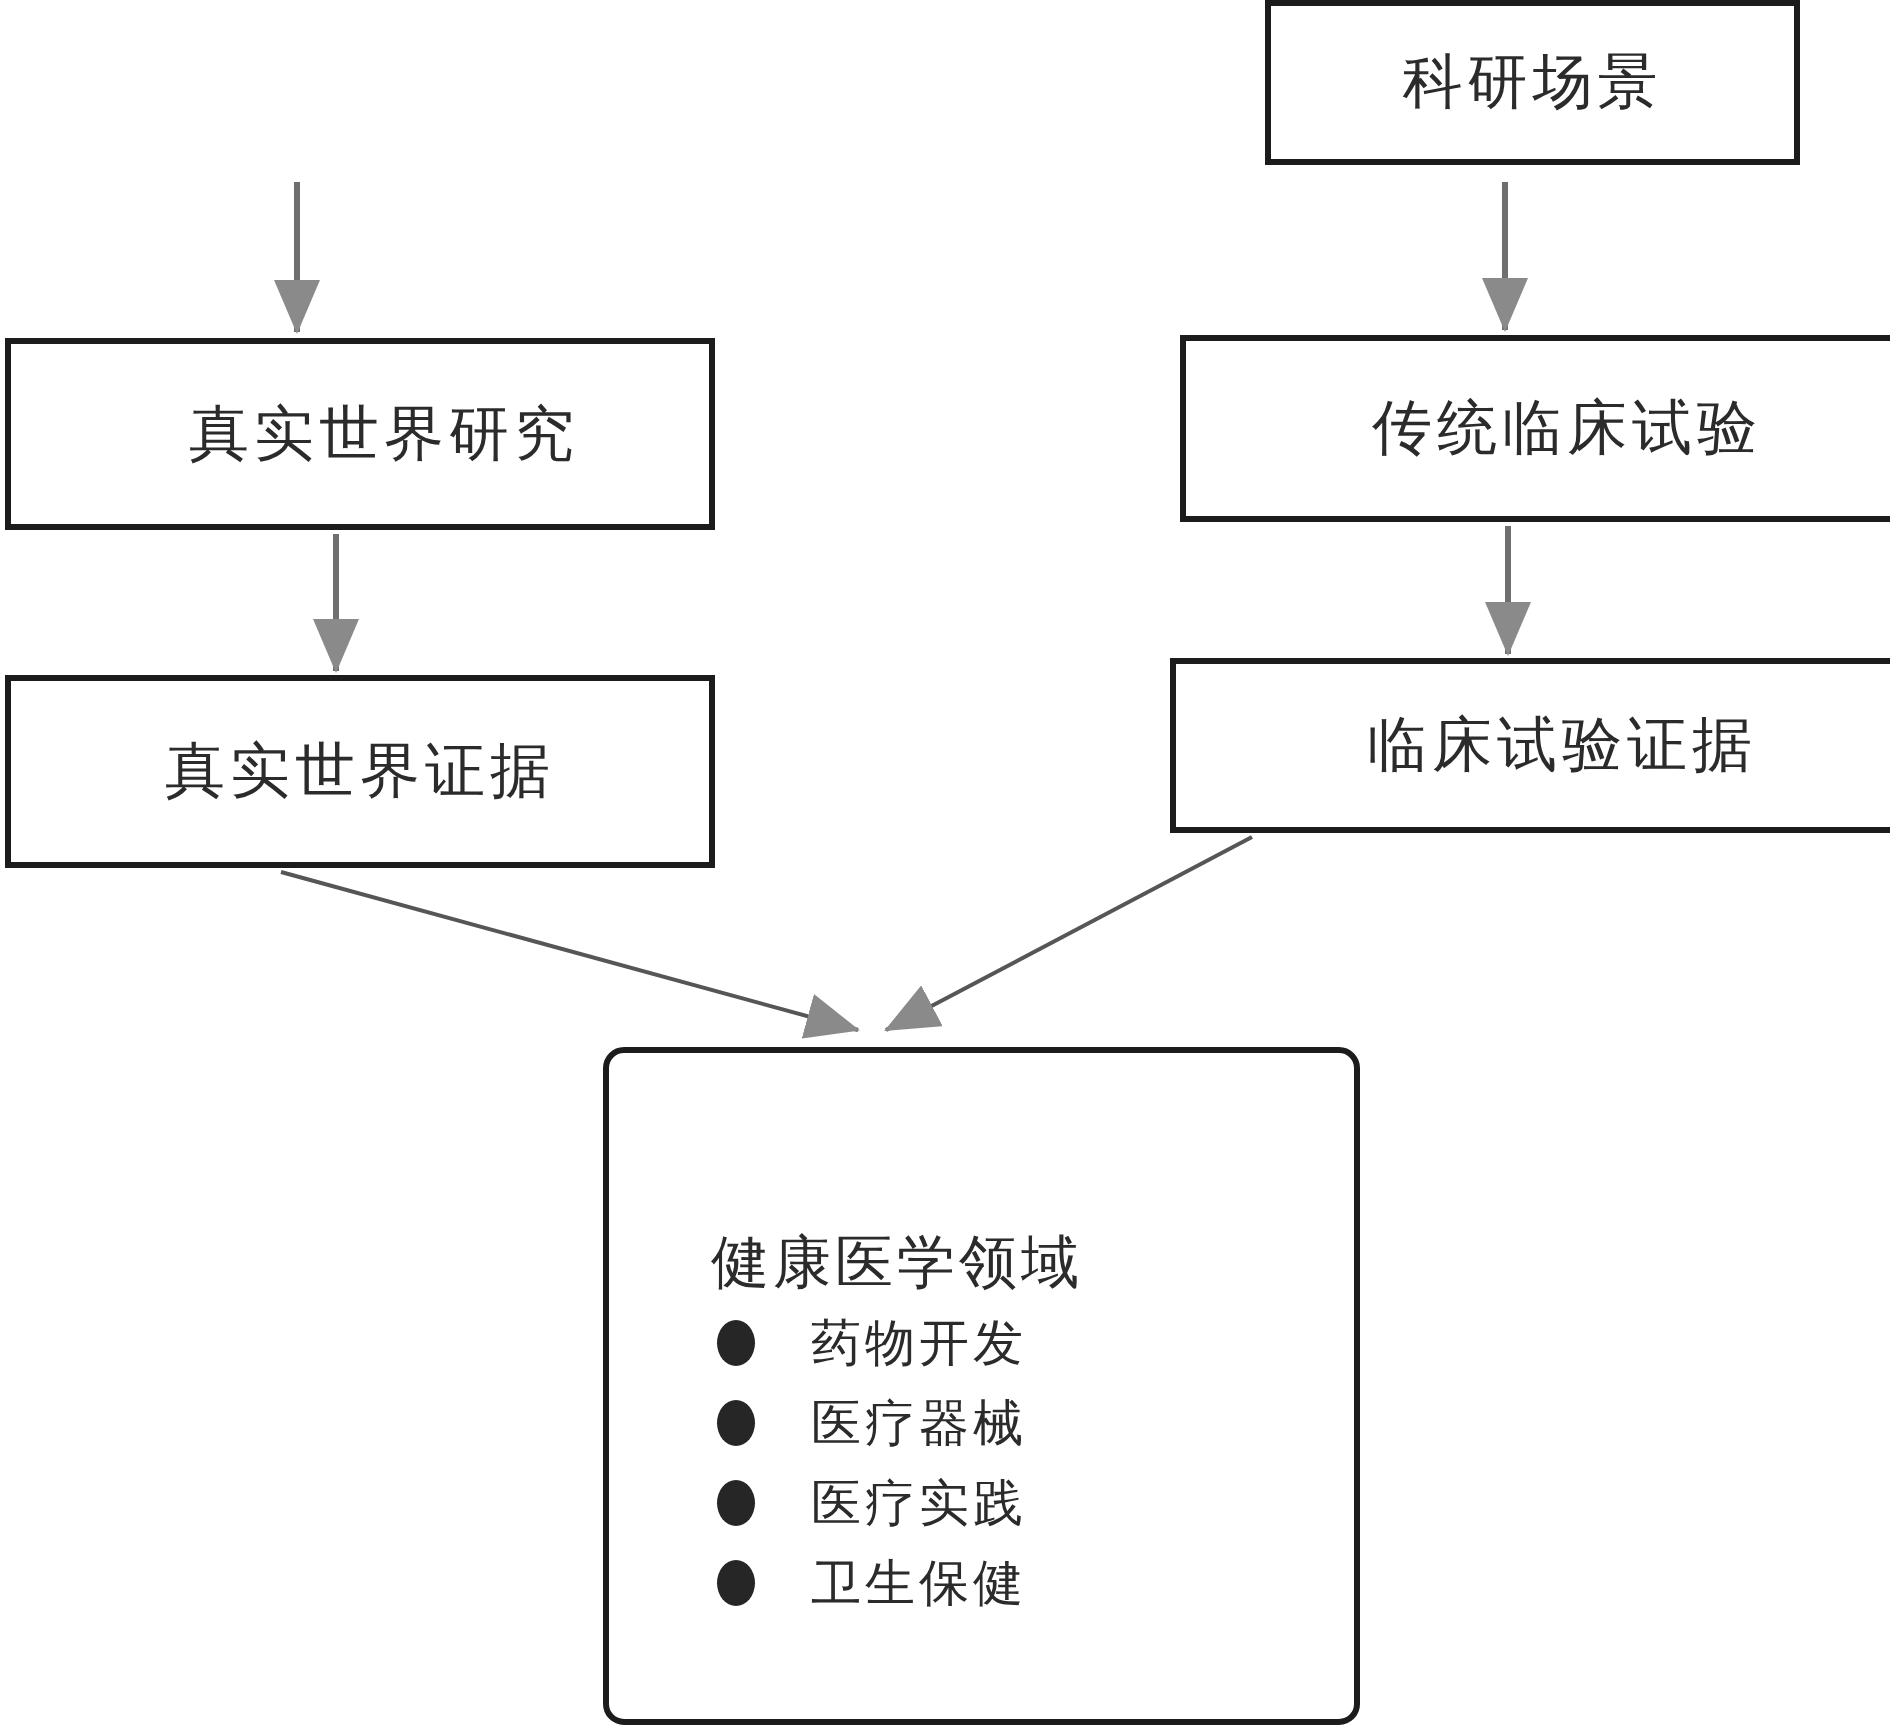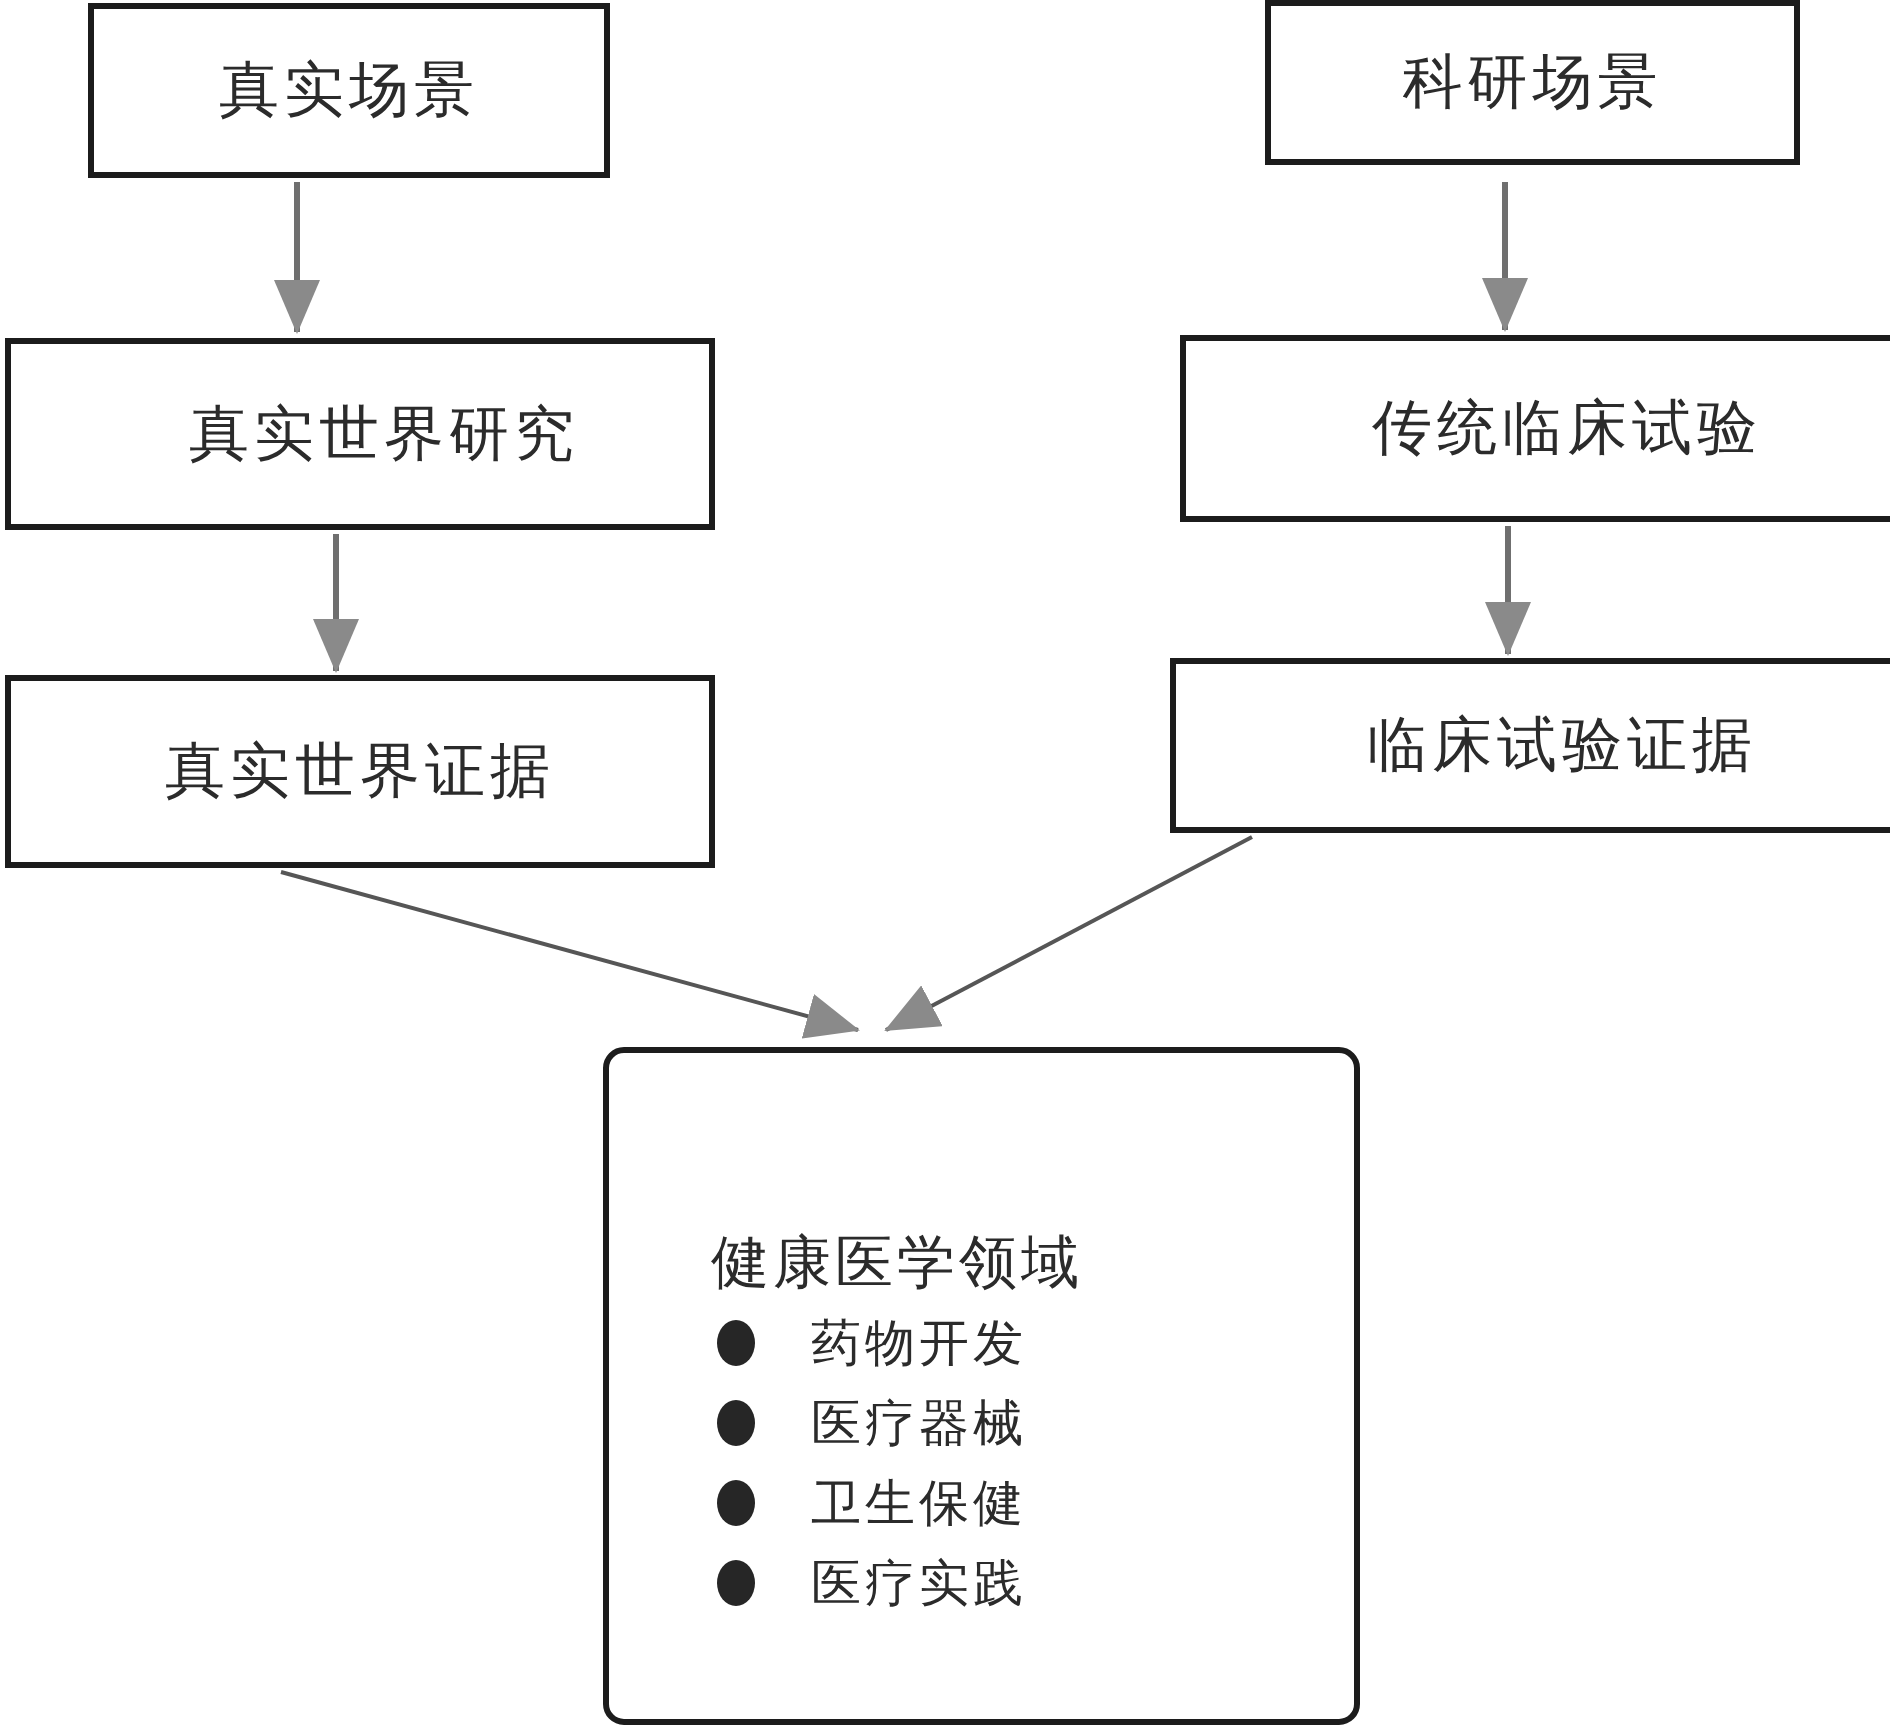--- a/index.html
+++ b/index.html
@@ -108,23 +108,20 @@
 
     <line x1="1505" y1="182" x2="1505" y2="330" stroke-width="6" marker-end="url(#arrowhead)" stroke="#6f6f6f"></line>
 
     <line x1="1508" y1="526" x2="1508" y2="654" stroke-width="6" marker-end="url(#arrowhead)" stroke="#6f6f6f"></line>
 
     <line x1="281" y1="872" x2="858" y2="1030" stroke-width="4" marker-end="url(#arrowhead)" stroke="#565656"></line>
 
     <line x1="1252" y1="837" x2="886" y2="1030" stroke-width="4" marker-end="url(#arrowhead)" stroke="#565656"></line>
   </svg>
 
-  <div class="flow-box box-l1">
-    <span class="label">真实场景</span>
-  </div>
 
   <div class="flow-box box-l2">
     <span class="label">真实世界研究</span>
   </div>
 
   <div class="flow-box box-l3">
     <span class="label">真实世界证据</span>
   </div>
 
   <div class="flow-box box-r1">
@@ -148,23 +145,23 @@
         <span class="bullet-text">药物开发</span>
       </div>
 
       <div class="bullet-row">
         <span class="bullet-dot"></span>
         <span class="bullet-text">医疗器械</span>
       </div>
 
       <div class="bullet-row">
         <span class="bullet-dot"></span>
-        <span class="bullet-text">卫生保健</span>
+        <span class="bullet-text">医疗实践</span>
       </div>
 
       <div class="bullet-row">
         <span class="bullet-dot"></span>
-        <span class="bullet-text">医疗实践</span>
+        <span class="bullet-text">卫生保健</span>
       </div>
     </div>
   </div>
 
 </div>
 
 </body></html>

